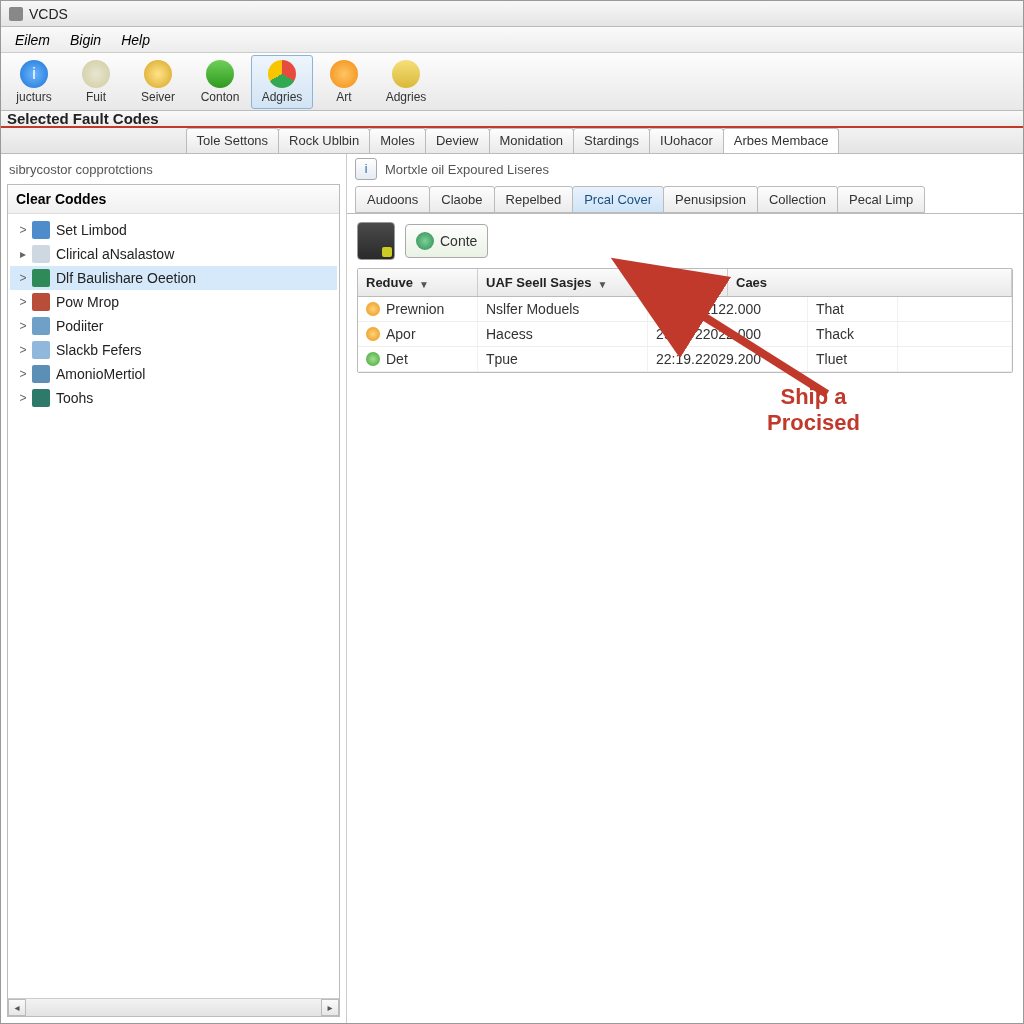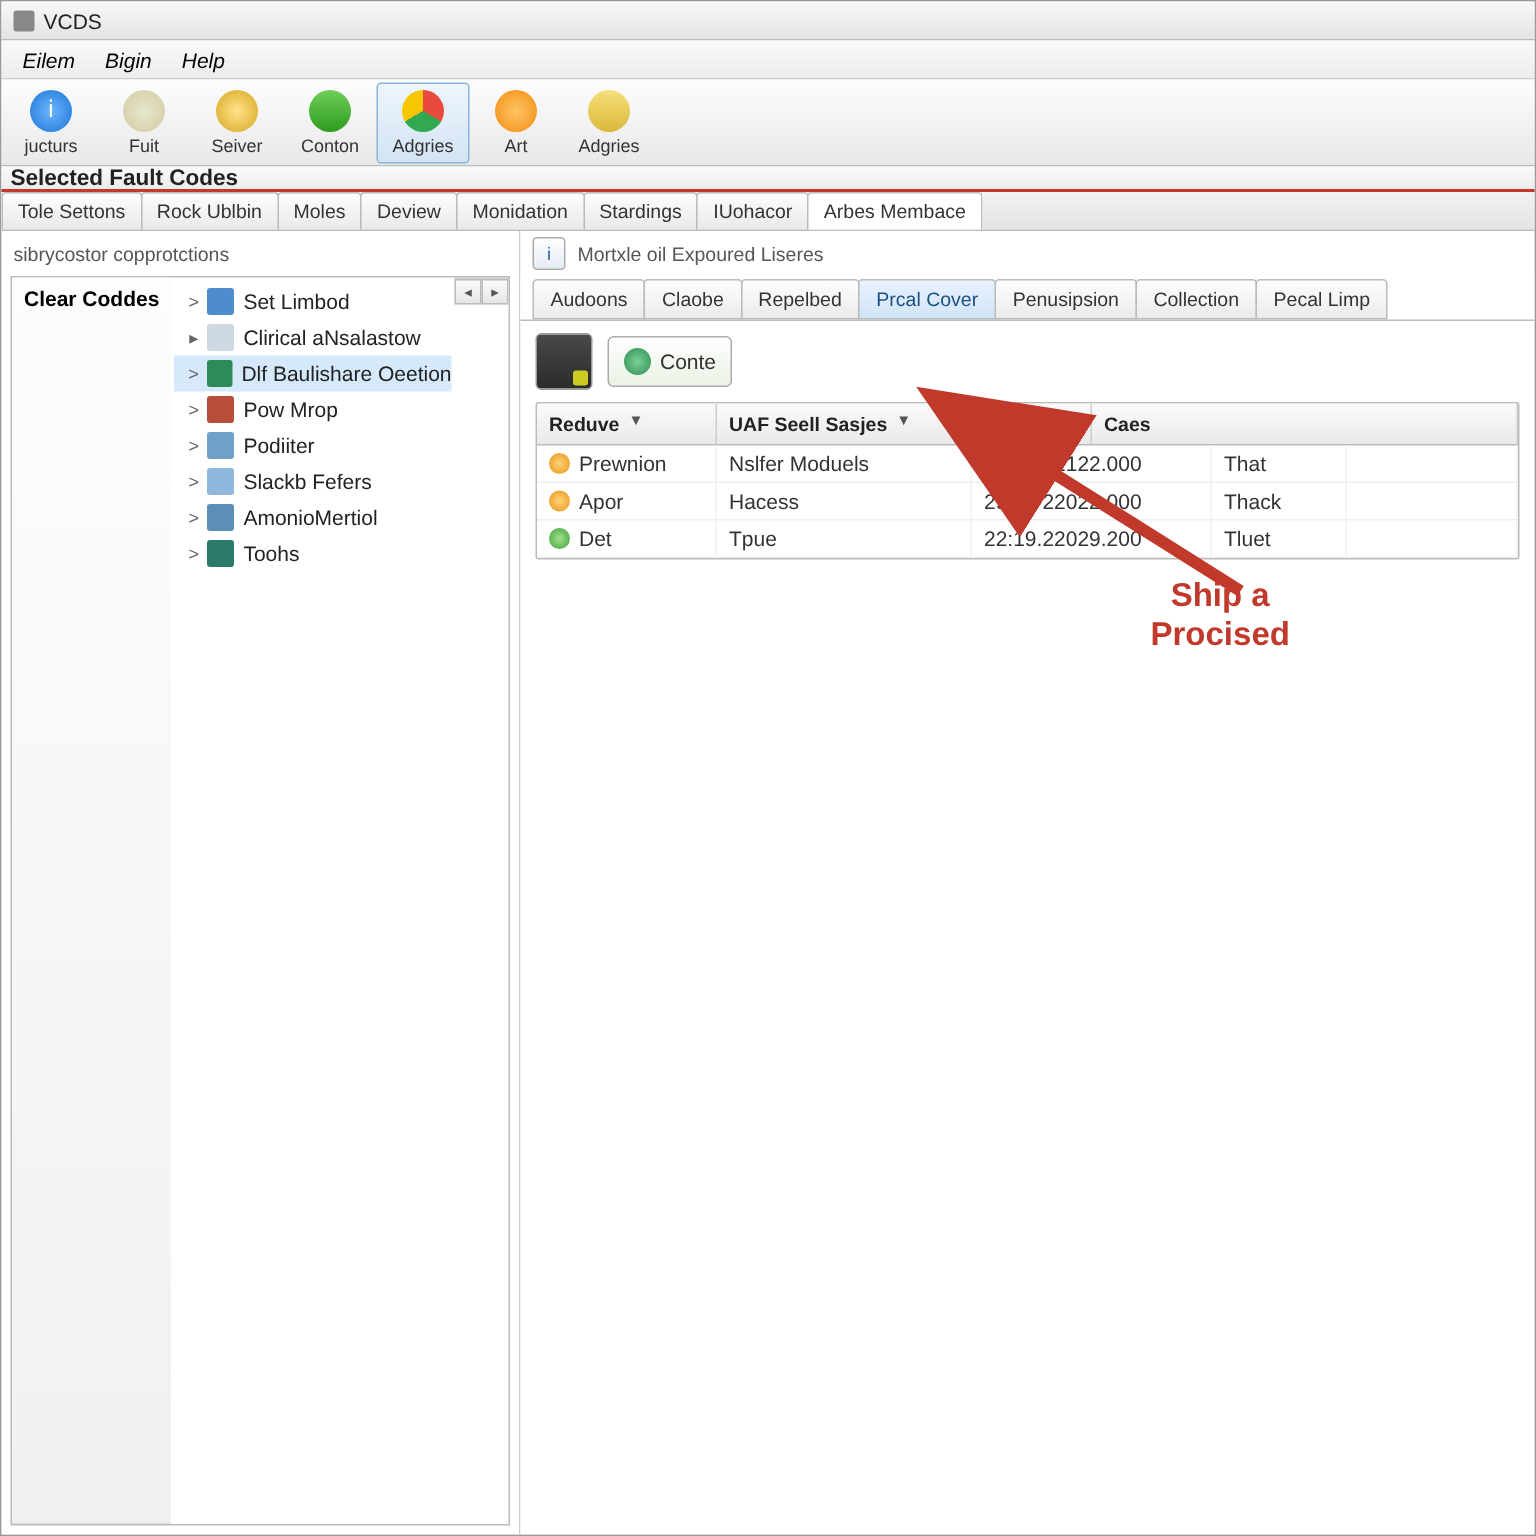--- a/index.html
+++ b/index.html
@@ -21,36 +21,36 @@
   .tool-btn .ic { width:28px; height:28px; border-radius:50%; margin-bottom:2px; display:flex; align-items:center; justify-content:center; font-size:16px; color:#fff;}
   .ic-blue{background:radial-gradient(#6db6ff,#1b74d4);} .ic-tan{background:radial-gradient(#e8e6d0,#cfcba0);}
   .ic-gear{background:radial-gradient(#ffe38a,#d7a520);} .ic-green{background:linear-gradient(#6fcf58,#2f9a1f); border-radius:4px;}
   .ic-chrome{background:conic-gradient(#e84a3d 0 120deg,#33a852 120deg 240deg,#f7c600 240deg 360deg);}
   .ic-orange{background:radial-gradient(#ffc463,#f18d12);} .ic-doc{background:linear-gradient(#f6df7a,#d9b93a); border-radius:4px;}
 
   
   .section-header { height:17px; background:linear-gradient(#fafafa,#ececec); border-bottom:2px solid #c0392b; display:flex; align-items:center; padding:0 6px; font-size:15px; font-weight:bold; color:#222;}
 
   
-  .main-tabs { height:26px; background:linear-gradient(#f2f2f2,#e4e4e4); border-bottom:1px solid #bbb; display:flex; padding-left:0;}
+  .main-tabs { height:26px; background:linear-gradient(#f2f2f2,#e4e4e4); border-bottom:1px solid #bbb; display:flex; padding-left:0;justify-content:center;}
   .main-tab { padding:4px 10px; font-size:13px; color:#333; border:1px solid #bbb; border-bottom:none; background:linear-gradient(#fdfdfd,#e9e9e9); margin-right:-1px; border-radius:3px 3px 0 0; cursor:default; white-space:nowrap;}
   .main-tab.first{border-left:1px solid #bbb;}
   .main-tab.selected{background:#fff;}
 
   
   .content { flex:1; display:flex; overflow:hidden; }
   .left-pane { width:346px; border-right:1px solid #ccc; display:flex; flex-direction:column; background:#fff;}
   .right-pane { flex:1; display:flex; flex-direction:column; background:#fff; position:relative;}
 
   .sub-label { height:30px; display:flex; align-items:center; padding:0 8px; font-size:13px; color:#555;}
   .sub-label.right{justify-content:flex-start;}
   .mini-btn{width:22px;height:22px;border:1px solid #aaa;background:linear-gradient(#fefefe,#e5ecf4);border-radius:3px;margin-right:8px;display:inline-flex;align-items:center;justify-content:center;font-size:12px;color:#2b5ea2;}
 
   
-  .tree-wrap{flex:1; border:1px solid #bbb; margin:0 6px 6px 6px; display:flex; flex-direction:row; overflow:hidden;}
+  .tree-wrap{flex:1; border:1px solid #bbb; margin:0 6px 6px 6px; display:flex; flex-direction:column; overflow:hidden;}
   .tree-header{font-weight:bold; font-size:14px; padding:6px 8px; border-bottom:1px solid #ddd; background:linear-gradient(#fdfdfd,#f0f0f0);}
   .tree-body{flex:1; overflow:auto; padding:4px 2px;}
   .tree-item{display:flex; align-items:center; height:24px; font-size:14px; color:#222; padding-left:6px; white-space:nowrap; cursor:default;}
   .tree-item .expander{width:14px; text-align:center; color:#666; font-size:12px; margin-right:2px;}
   .tree-item .ticon{width:18px;height:18px;margin-right:6px;display:inline-flex;align-items:center;justify-content:center;font-size:13px;}
   .tree-item.selected{background:#d5e9fb;}
   .ti1{background:#4f8ccc;border-radius:2px;} .ti2{background:#cdd8e2;border-radius:2px;}
   .ti3{background:#2e8b57;border-radius:2px;} .ti4{background:#b84e3a;border-radius:2px;}
   .ti5{background:#6fa0c8;border-radius:2px;} .ti6{background:#8fb8dc;border-radius:2px;}
   .ti7{background:#5c8fb5;border-radius:2px;} .ti8{background:#2e7a6a;border-radius:2px;}
@@ -69,21 +69,21 @@
   .module-chip{width:38px;height:38px;background:linear-gradient(#4a4a4a,#2a2a2a);border:1px solid #999;border-radius:4px;position:relative;}
   .module-chip::after{content:"";position:absolute;right:2px;bottom:2px;width:10px;height:10px;background:#cc2;border-radius:2px;}
   .combo{flex:1; height:30px; border:1px solid #aaa; border-radius:3px; background:linear-gradient(#fff,#f1f1f1); display:flex; align-items:center; padding:0 10px; font-size:14px; color:#333; position:relative;}
   .combo::after{content:"▾"; position:absolute; right:10px; color:#555;}
   .context-btn{height:34px; padding:0 10px; border:1px solid #aaa; border-radius:4px; background:linear-gradient(#fefefe,#e9f2e4); display:flex; align-items:center; gap:6px; font-size:14px; color:#333;}
   .context-btn .globe{width:18px;height:18px;border-radius:50%;background:radial-gradient(#7ad19a,#2f8a4e);}
 
   
   .grid{margin:0 10px; border:1px solid #bbb; border-radius:2px; overflow:hidden;}
   .grid-head{display:flex; background:linear-gradient(#fbfbfb,#e9e9e9); border-bottom:1px solid #bbb;}
-  .gh{padding:6px 8px; font-size:13px; font-weight:bold; color:#222; border-right:1px solid #ccc; display:flex; align-items:flex-start; white-space:nowrap;}
+  .gh{padding:6px 8px; font-size:13px; font-weight:bold; color:#222; border-right:1px solid #ccc; display:flex; align-items:flex-end; white-space:nowrap;}
   .gh .dd{margin-left:6px; font-size:10px; color:#555;}
   .c0{width:120px;} .c1{width:170px;} .c2{width:160px;} .c3{width:90px;} .c4{flex:1;}
   .grid-row{display:flex; border-bottom:1px solid #eee; font-size:14px; color:#333;}
   .gc{padding:4px 8px; border-right:1px solid #f1f1f1; display:flex; align-items:center; white-space:nowrap;}
   .status-dot{width:14px;height:14px;border-radius:50%;margin-right:6px;}
   .sd-orange{background:radial-gradient(#ffd37a,#e79414);}
   .sd-green{background:radial-gradient(#a3e08c,#3ea23a);}
 
   
   .annot{position:absolute; left:330px; top:140px; pointer-events:none;}

